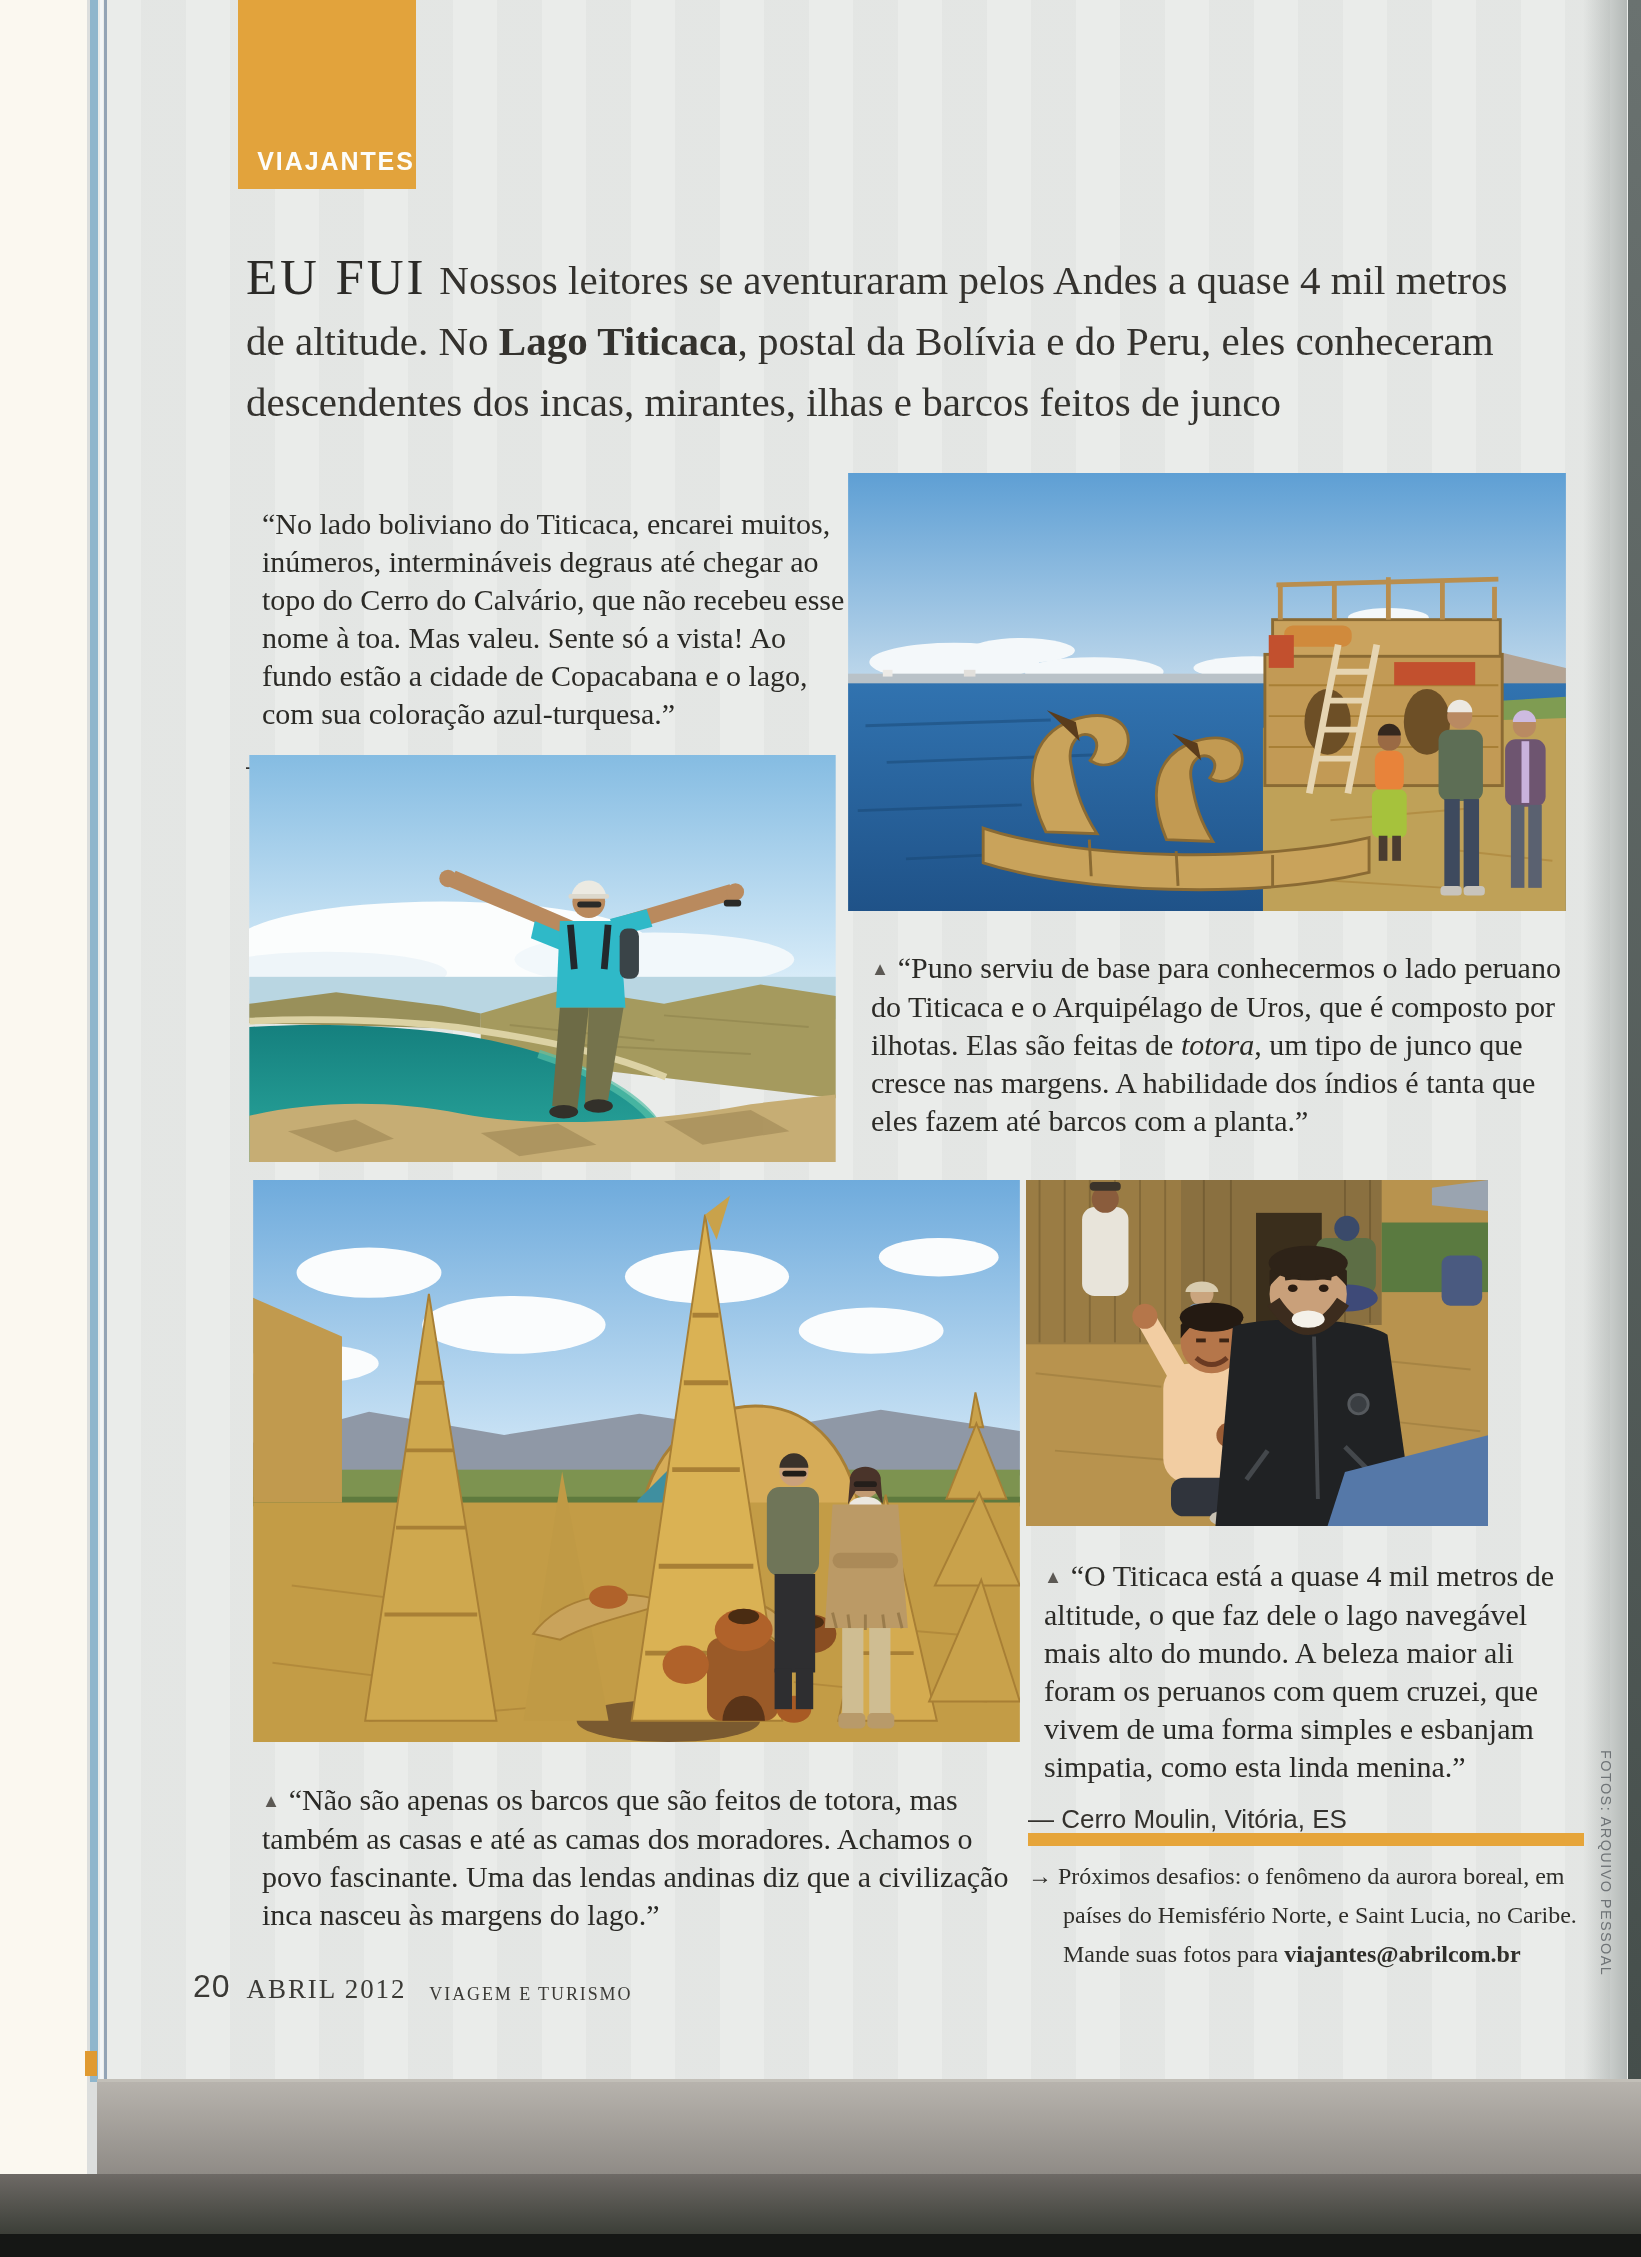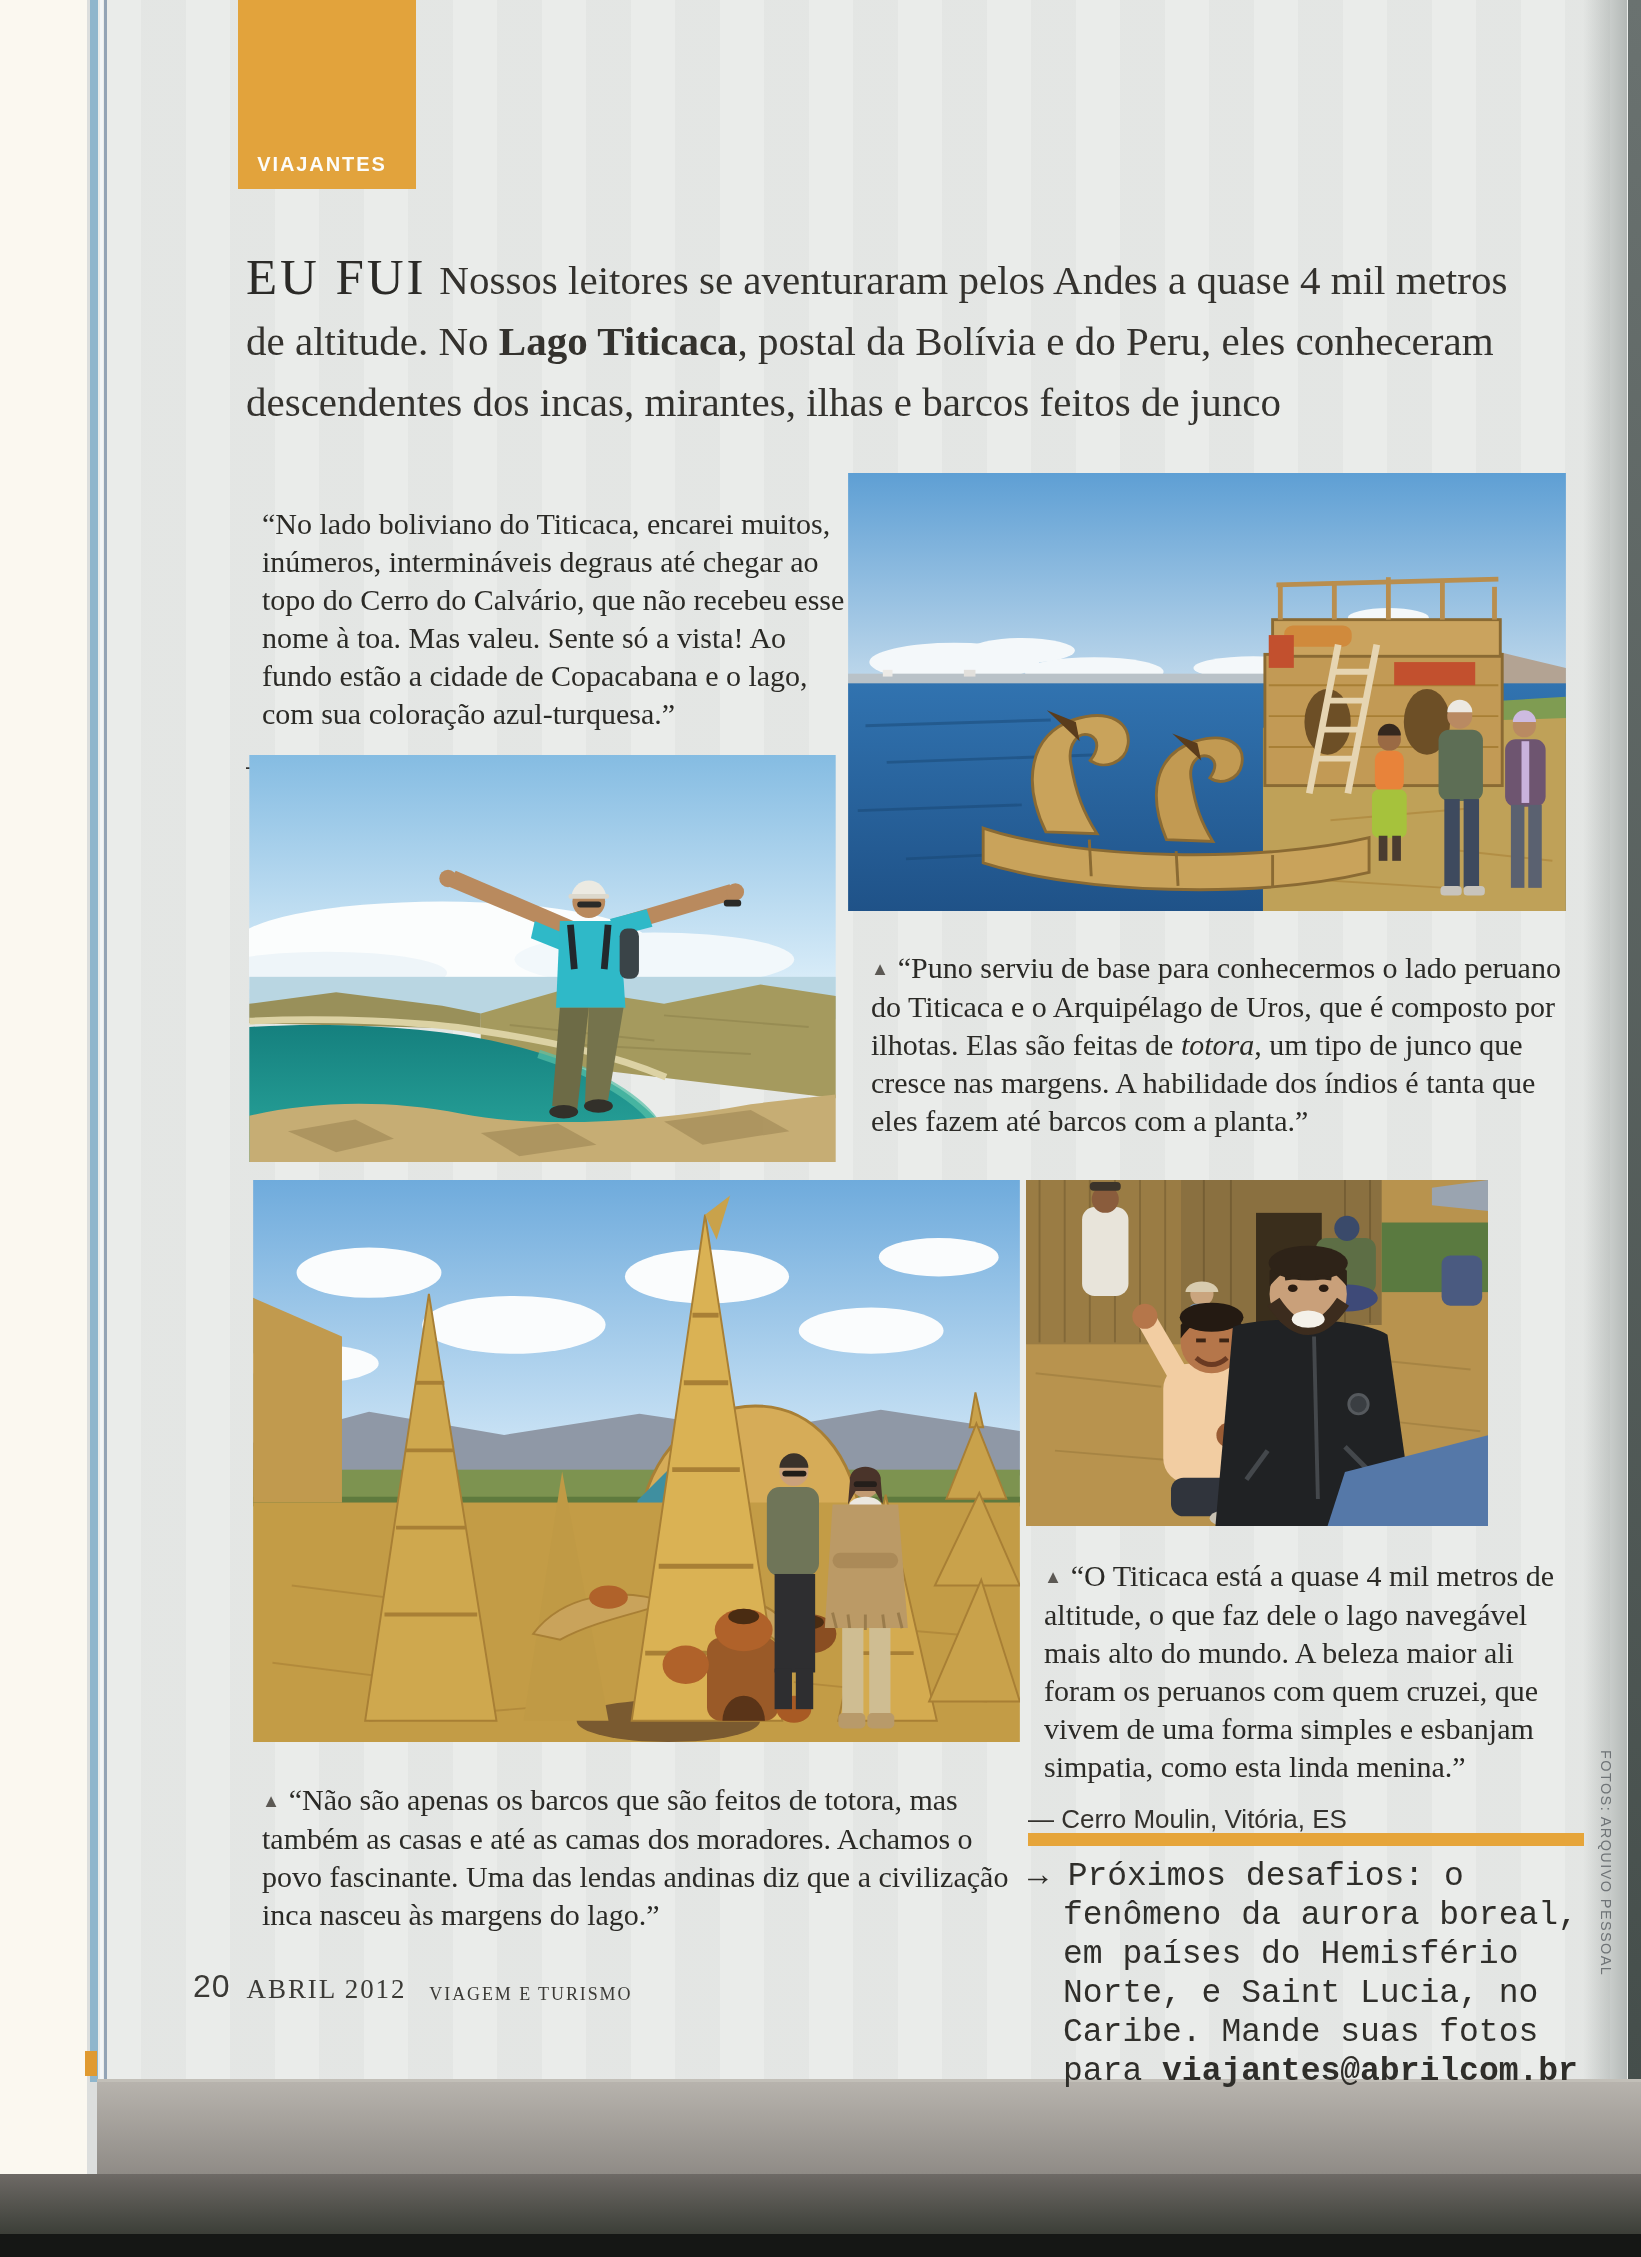--- a/index.html
+++ b/index.html
@@ -22,21 +22,21 @@
         background:linear-gradient(180deg,#b7b3ad,#8d8984);}
   .band2{left:0;top:2174px;width:1641px;height:62px;
         background:linear-gradient(180deg,#6e6a66,#3a3d36);}
   .band3{left:0;top:2234px;width:1641px;height:23px;background:#15171
 5;background:#151715;}
   .seam{left:97px;top:2079px;width:1545px;height:2.9px;background:#c2bfb8;}
   
   .tag{left:238px;top:0;width:178px;height:189px;background:#e2a33c;}
   .tag-label{position:absolute;left:19.3px;bottom:13.5px;color:#fdfdfa;
         font-family:"Liberation Sans",sans-serif;font-weight:bold;
-        font-size:20px;letter-spacing:1.9px;}
+        font-size:25px;letter-spacing:1.9px;}
   
   .headline{left:246px;top:247px;width:1294px;margin:0;color:#34322e;
         font-size:41px;line-height:61px;}
   .hl-big{font-size:51px;letter-spacing:2.9px;margin-right:13px;color:#2b2a27;}
   .headline b{font-weight:bold;}
   
   .qblock{margin:0;color:#2b2a26;}
   .quote1{left:246px;top:489px;width:595px;font-size:31px;line-height:38px;}
   .cap{margin:16px;color:#2b2a26;font-size:30px;line-height:38px;}
   .cap-juan{left:855px;top:933px;width:722px;}
@@ -45,22 +45,22 @@
   .attr{margin:5.8px 0 0 0;font-family:"Liberation Sans",sans-serif;
         font-size:26px;line-height:35px;color:#33312d;}
   .tri-up{font-size:18.3px;color:#5c5954;margin-right:8.7px;vertical-align:2.9px;}
   .tri-down{font-size:16.4px;color:#5c5954;margin-left:5.8px;}
   .ital{font-style:italic;}
   
   .photo{display:block;}
   
   .next-box{left:1028px;top:1833px;width:556px;}
   .next-bar{width:556px;height:12.6px;background:#e6a53a;}
-  .next-text{margin:11.6px 0 0 0;font-family:Liberation Mono, monospace;
-        font-size:33px;line-height:39px;color:#2f2e2a;
+  .next-text{margin:11.6px 0 0 0;font-family:Liberation Serif, serif;
+        font-size:24px;line-height:39px;color:#2f2e2a;
         padding-left:35px;text-indent:-35px;}
   .next-text b{font-weight:bold;}
   
   .footer{left:193px;top:1968px;display:flex;align-items:flex-end;color:#3b3a36;}
   .page-num{font-family:"Liberation Sans",sans-serif;font-size:32px;letter-spacing:1px;}
   .footer-issue{margin-left:16px;font-size:27px;letter-spacing:1.9px;}
   .footer-mag{margin-left:23px;font-size:18px;letter-spacing:1.9px;}
   
   .side-credit{left:1614px;top:1750px;transform:rotate(90deg);transform-origin:0 0;
         font-family:"Liberation Sans",sans-serif;font-size:14.5px;letter-spacing:1.4px;

